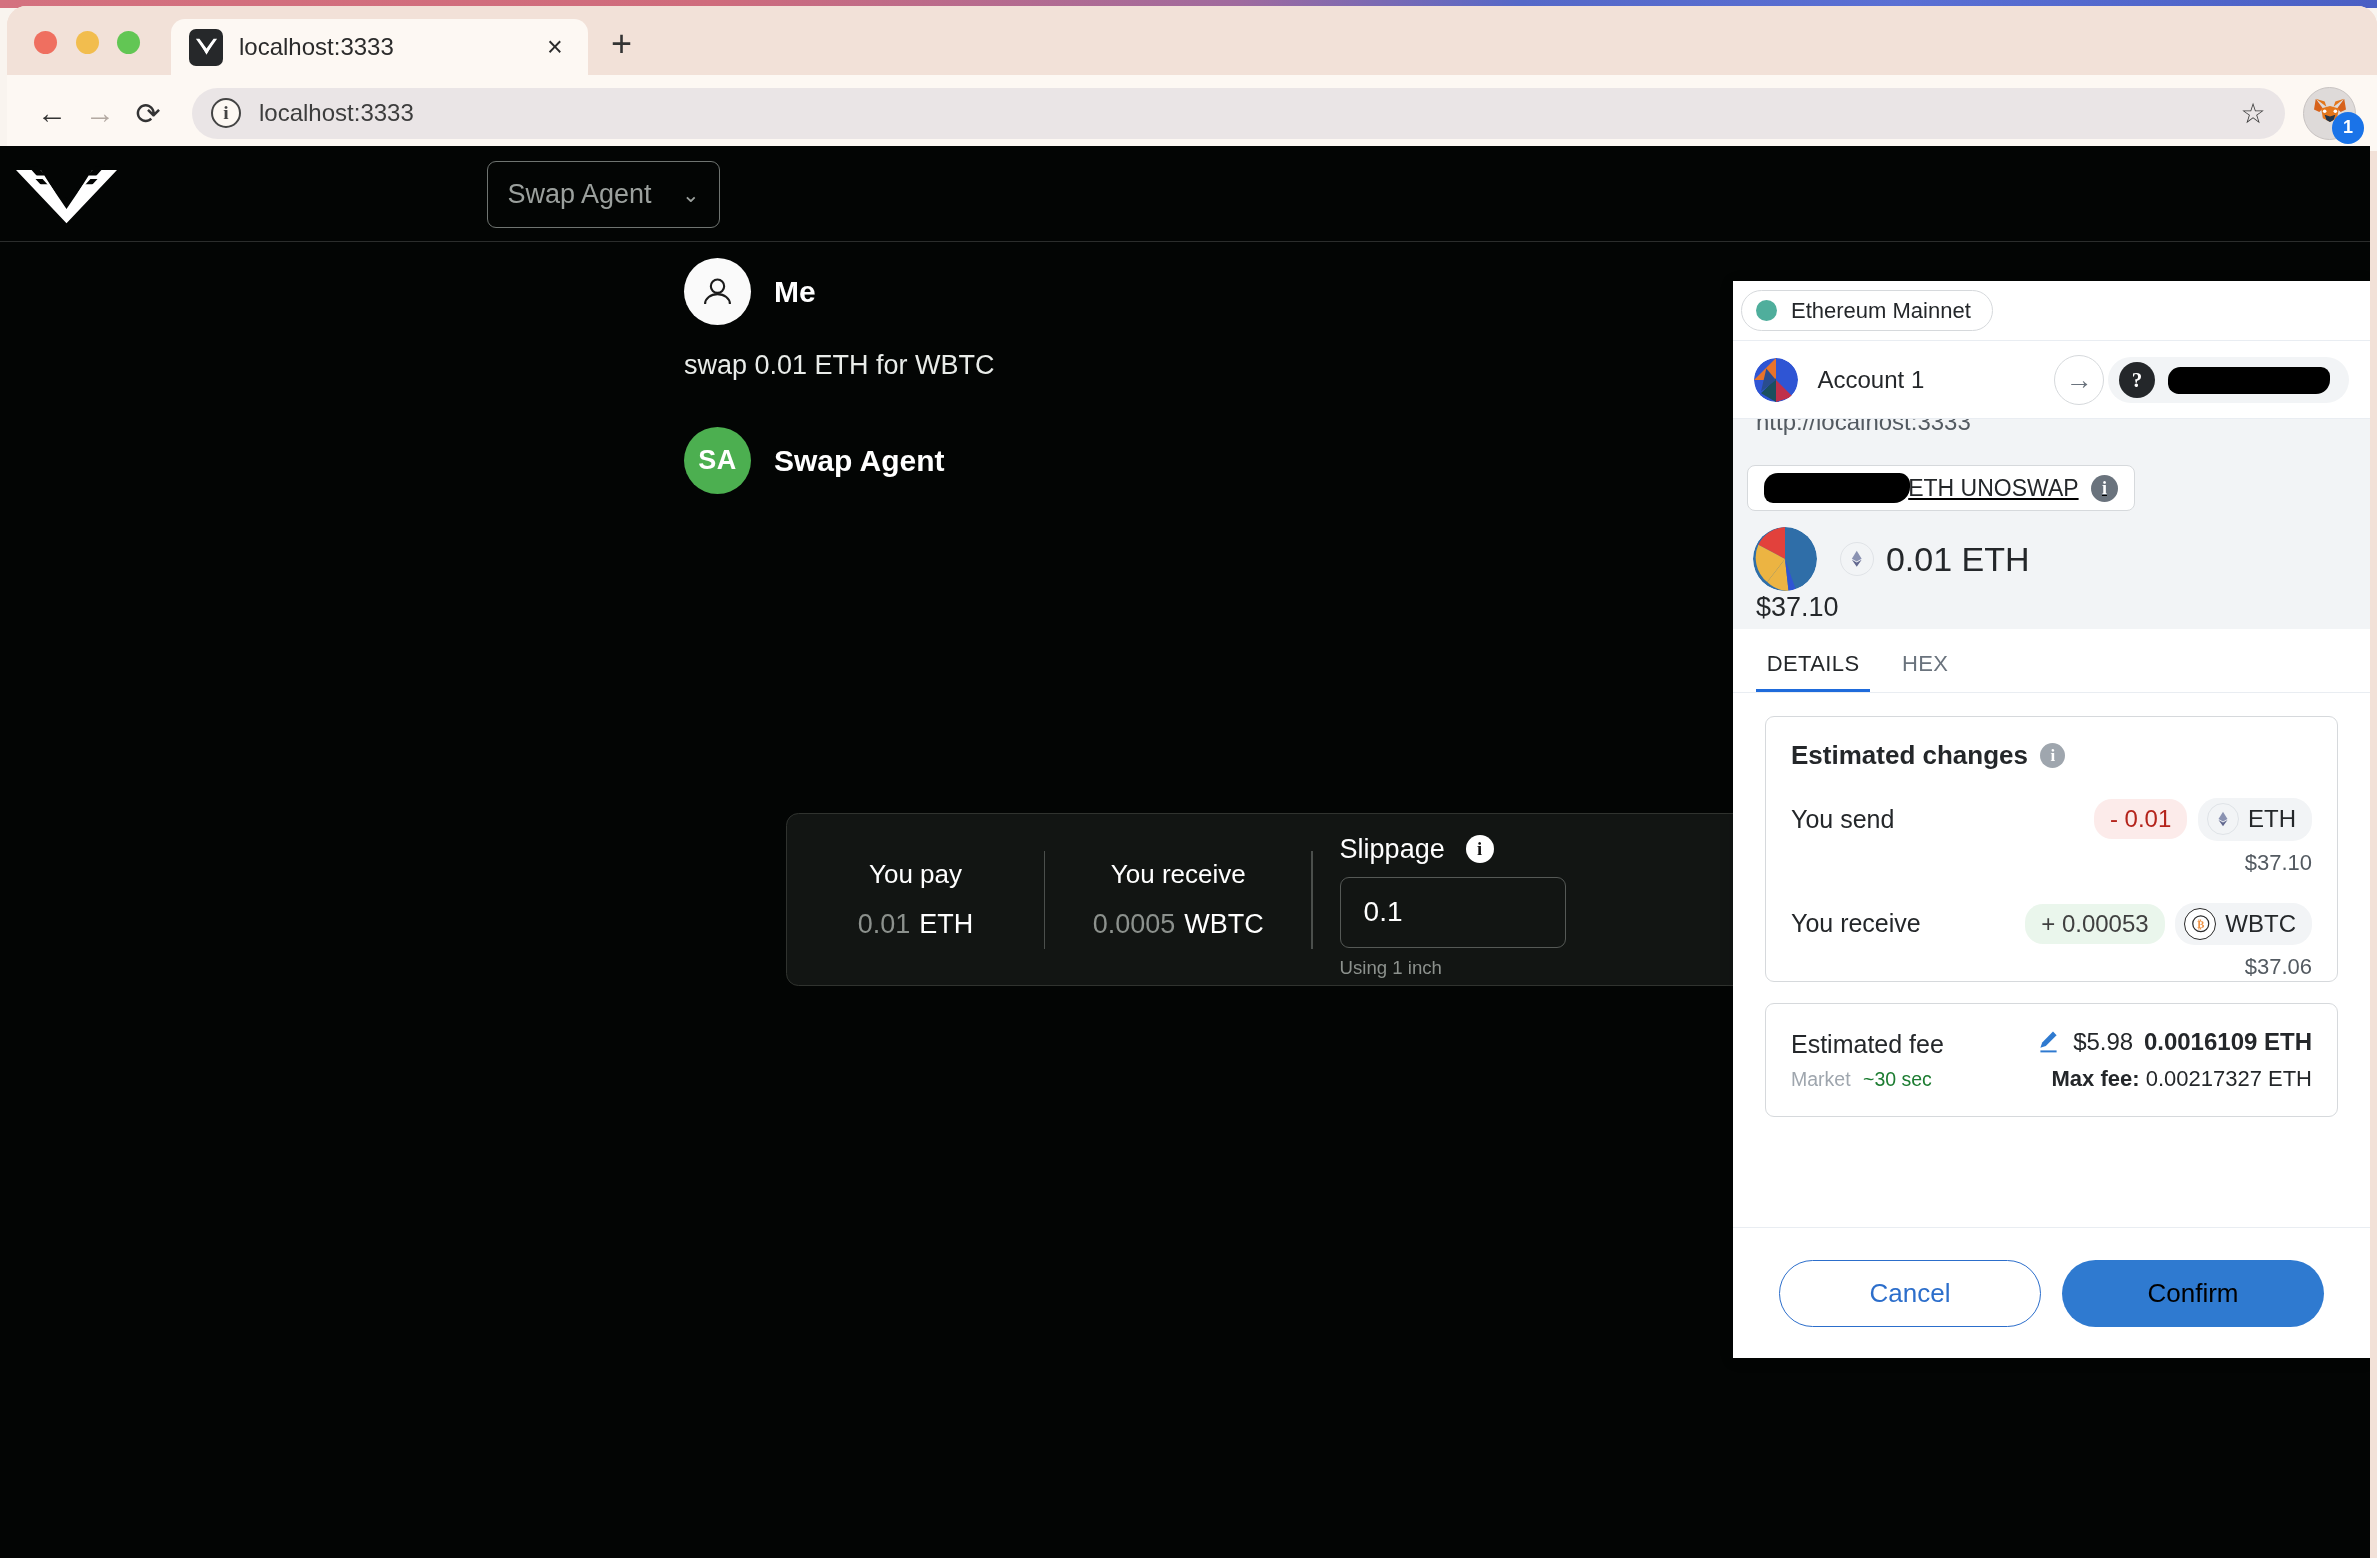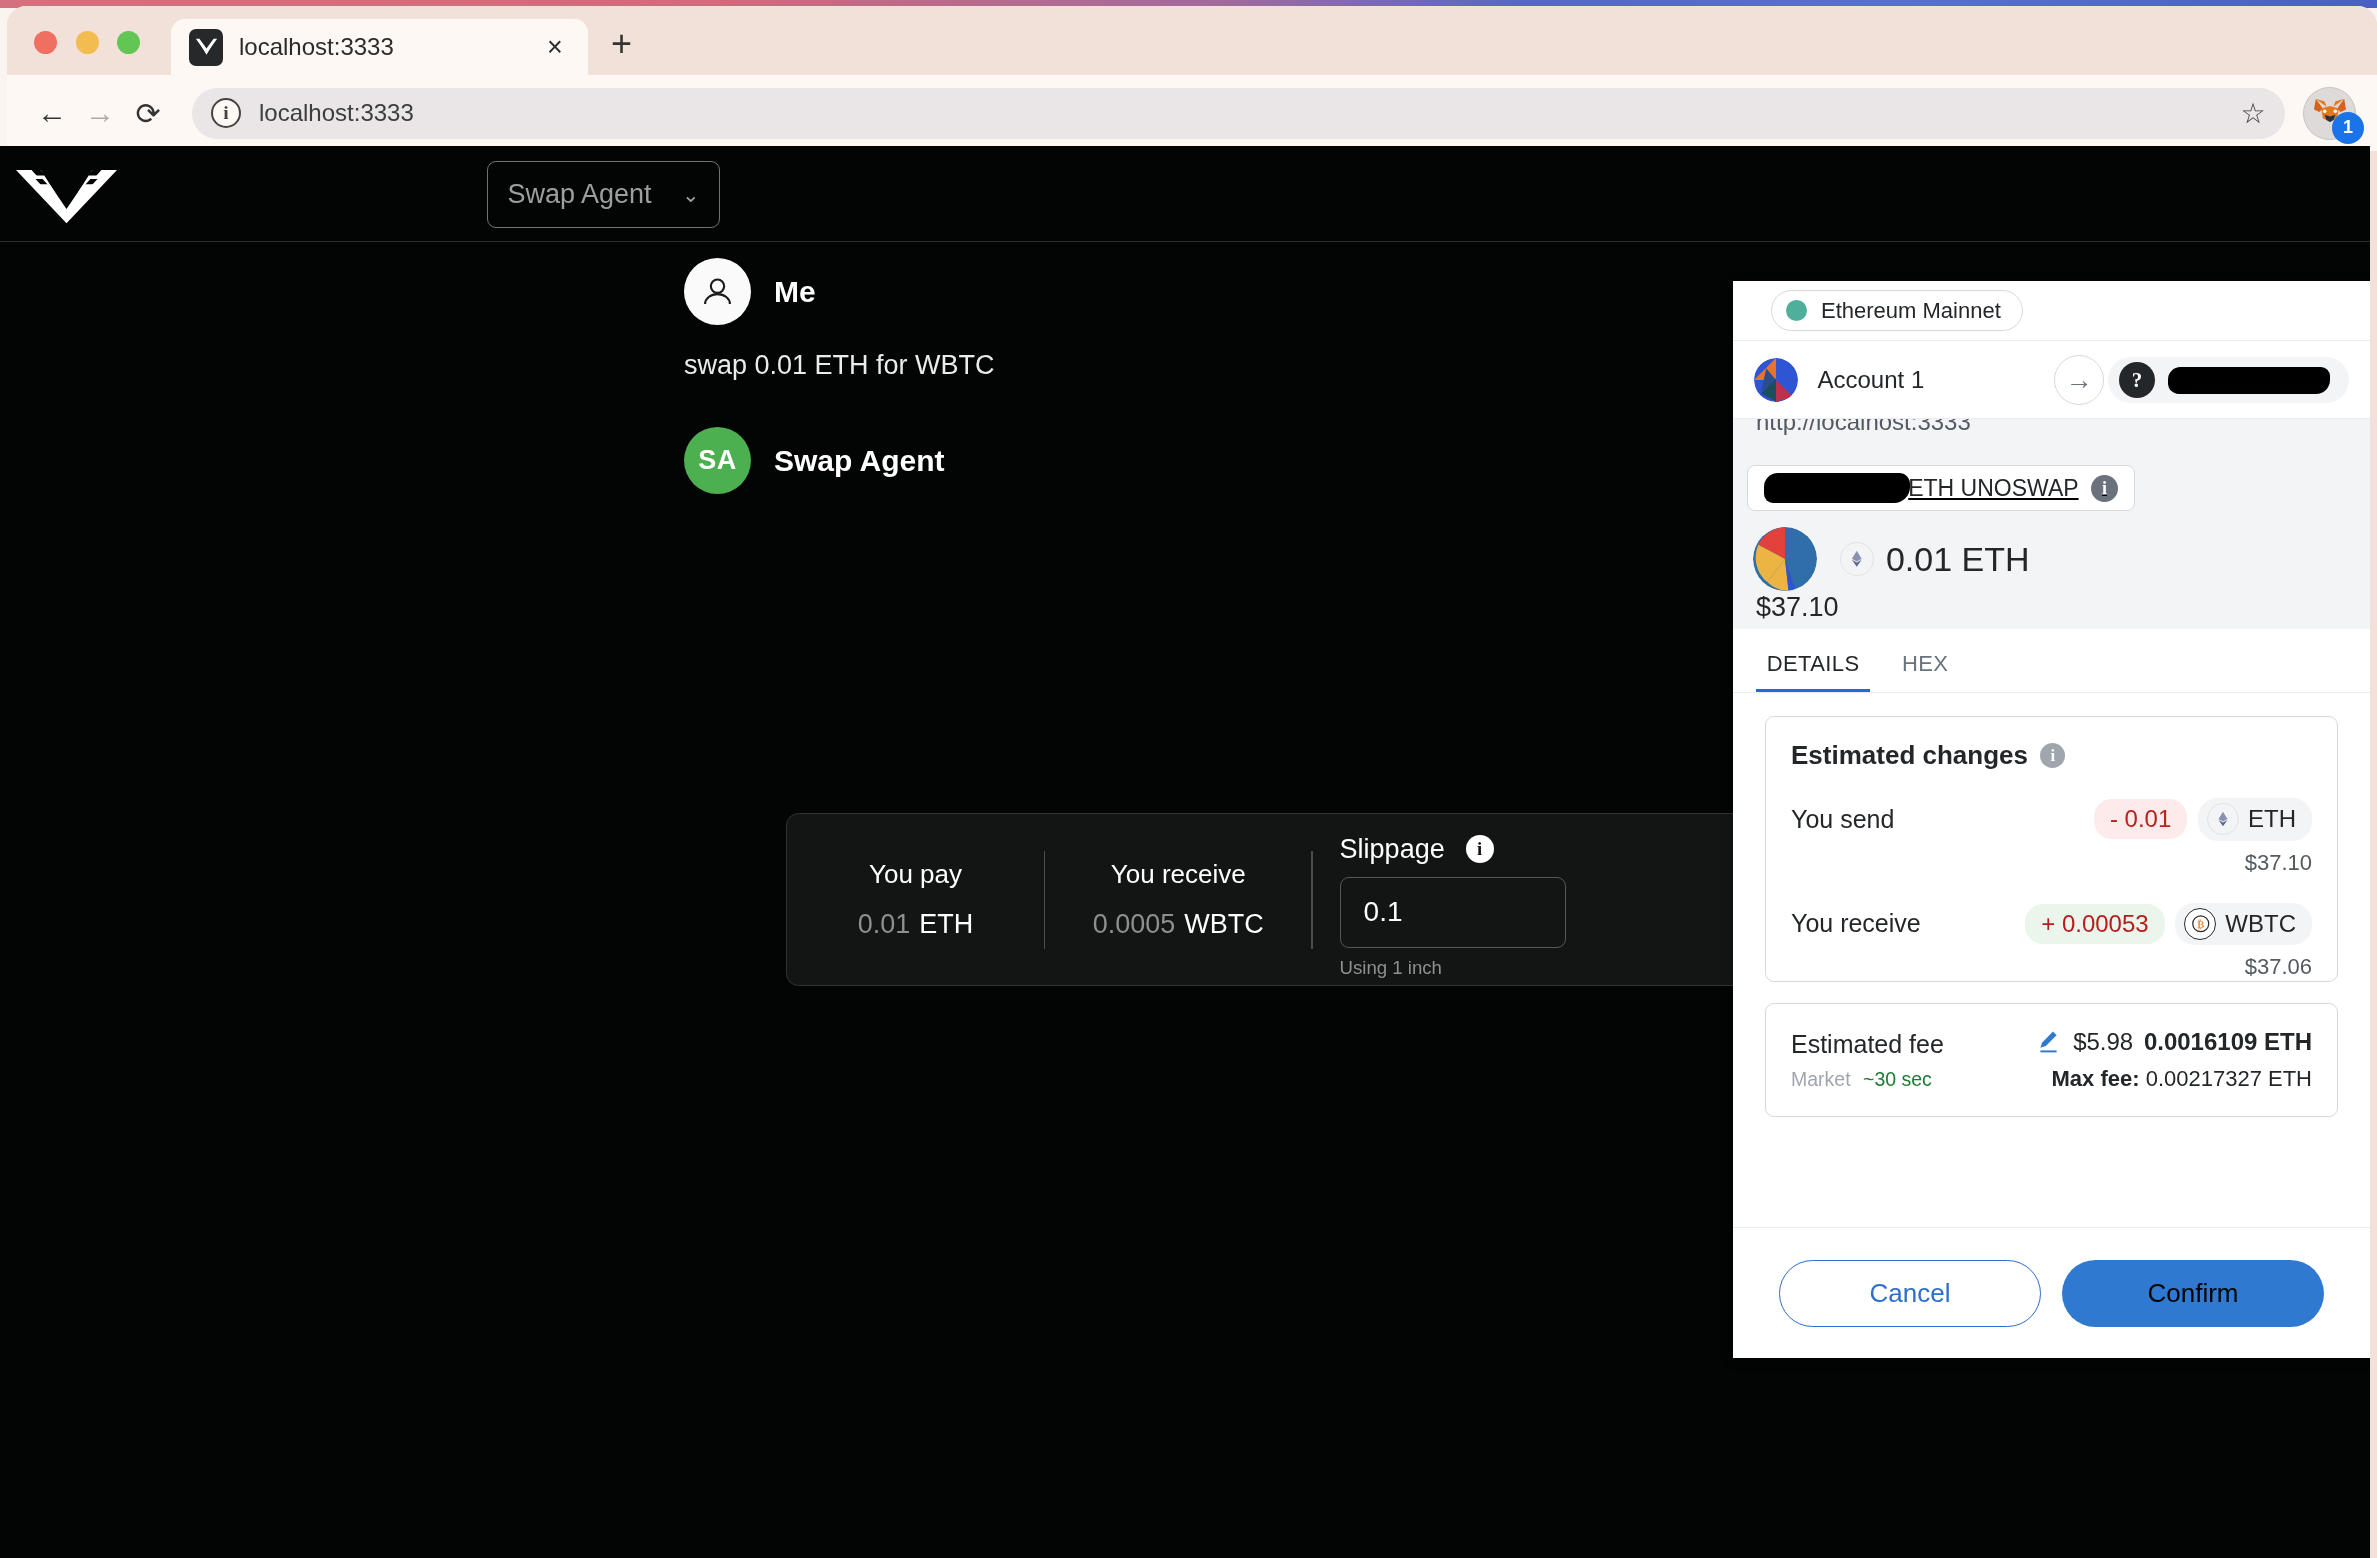--- a/index.html
+++ b/index.html
@@ -188,21 +188,21 @@
   }
 
   
   #metamask-panel {
     position:absolute; left: 1740px; top: 135px;
     width: 637px; height: 1077px;
     background:#fff; box-shadow: 0 1.8px 12.4px rgba(0,0,0,.18);
     overflow:hidden;
   }
   #mm-network-row {
-    height: 60px; display:flex; align-items:center; padding-left:38px;
+    height: 60px; display:flex; align-items:center; padding-left:8px;
     border-bottom:0.9px solid #e9edf2; background:#fff;
   }
   #mm-network-pill {
     height: 41px; border:0.9px solid #d6d9dc; border-radius:20.4px;
     display:flex;align-items:center; padding: 0 21px 0 14px; cursor:pointer;
   }
   #mm-network-dot { width:21px;height:21px;border-radius:50%;background:#4fae9c;}
   #mm-network-name { margin-left:14px; font-size:22px; color:#24272a;}
 
   #mm-account-row {
@@ -290,21 +290,21 @@
     margin-left: 12.4px; width:25px;height:25px;border-radius:50%;
     background:#9fa6ae;color:#fff;font-size:17px;font-weight:bold;
     display:flex;align-items:center;justify-content:center;font-family:"Liberation Serif",serif;
     cursor:pointer;
   }
   .mm-change-row { display:flex; align-items:center; justify-content:space-between; margin-top: 27px; gap: 40px;}
   .mm-change-label { font-size: 25px; color:#24272a; }
   .mm-change-right { display:flex; align-items:center; }
   .mm-delta { font-size:24px; border-radius:18px; padding: 6.2px 16px; }
   .mm-delta.neg { background:#fcebea; color:#b4241c; }
-  .mm-delta.pos { background:#eaf6ec; color:#b91c1c; }
+  .mm-delta.pos { background:#eaf6ec; color:#404040; }
   .mm-token-pill {
     margin-left: 10.7px; background:#f2f4f6; border-radius:19.5px;
     display:flex;align-items:center; padding: 5.3px 16px 5.3px 9px;
   }
   .mm-token-icon { width:32px;height:32px;border-radius:50%; flex:0 0 auto;
     display:flex;align-items:center;justify-content:center;}
   .mm-token-icon.eth { background:#f2f4f6; border:0.9px solid #dfe3e7; }
   .mm-token-icon.wbtc { background:#fff; border:1.8px solid #2a2a2a; }
   .mm-token-name { margin-left: 9px; font-size: 24px; color:#24272a; }
   .mm-change-fiat { text-align:right; font-size:22px; color:#535a61; margin-top: 9px; }

